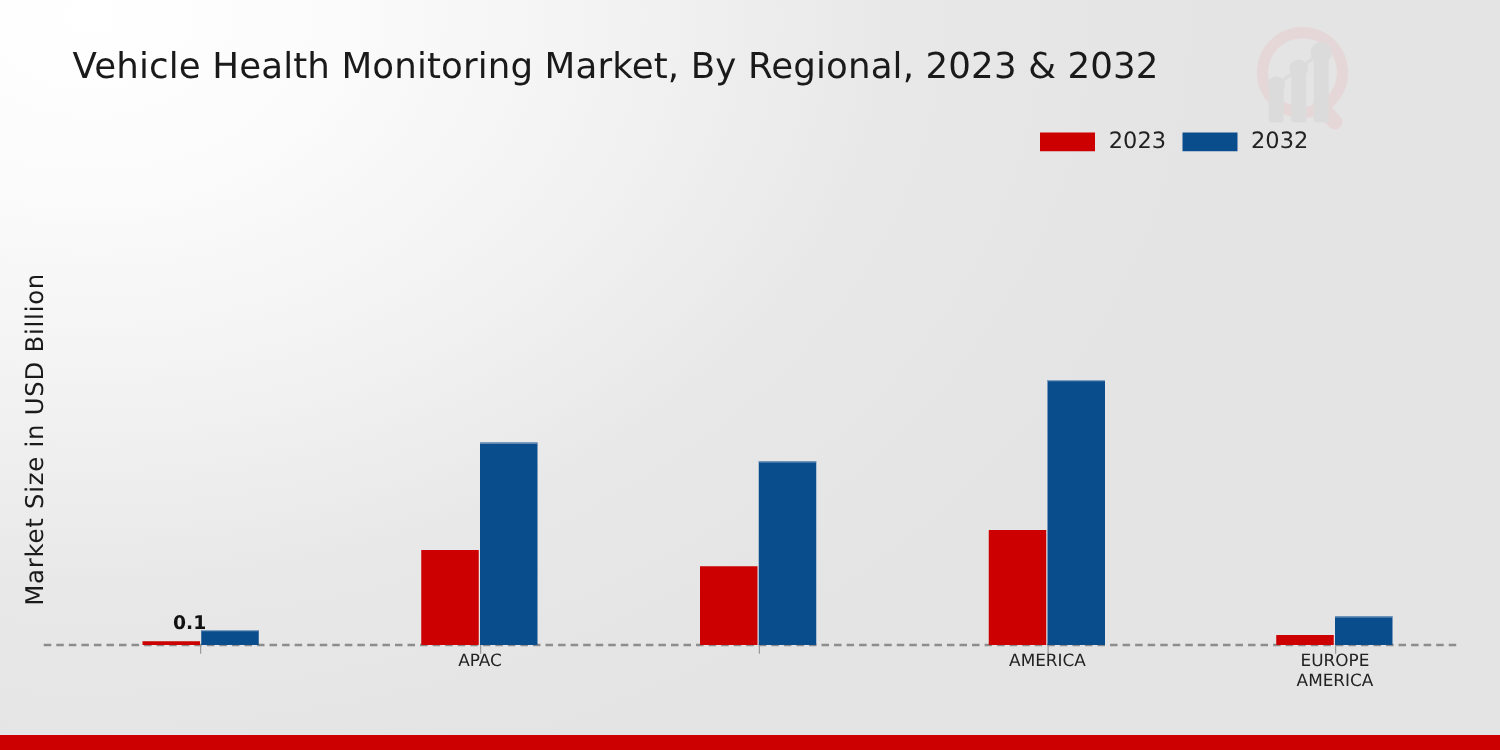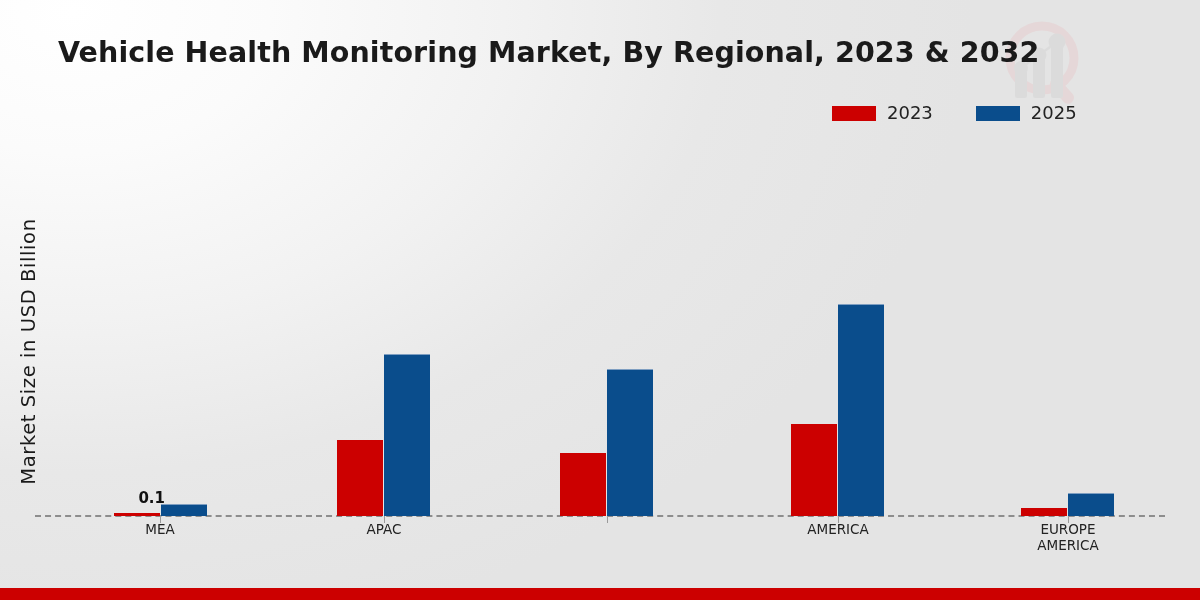--- a/index.html
+++ b/index.html
@@ -17,29 +17,29 @@
 
   
   #watermark{
     position:absolute;left:998px;top:14px;width:92px;height:96px;
     opacity:.30;pointer-events:none;
   }
 
   
   #title{
     position:absolute;left:58px;top:36px;
-    font-size:28.5px;font-weight:700;color:#1a1a1a;
+    font-size:28.5px;font-weight:400;color:#1a1a1a;
     letter-spacing:.1px;white-space:nowrap;
     font-family:"DejaVu Sans", sans-serif;
   }
 
   
   #legend{
     position:absolute;left:832px;top:104px;
-    display:flex;align-items:center;gap:43px;
+    display:flex;align-items:center;gap:13px;
   }
   .lg-item{display:flex;align-items:center;gap:11px;}
   .lg-swatch{width:44px;height:15px;display:block;}
   .lg-label{font-size:18px;color:#222;line-height:1;}
 
   
   #ylabel{
     position:absolute;left:-172px;top:340px;width:400px;
     transform:rotate(-90deg);transform-origin:50% 50%;
     text-align:center;font-size:19.5px;color:#1a1a1a;
@@ -97,37 +97,34 @@
 
   <div id="title">Vehicle Health Monitoring Market, By Regional, 2023 &amp; 2032</div>
 
   <div id="legend">
     <div class="lg-item">
       <span class="lg-swatch" style="background:#cc0000"></span>
       <span class="lg-label">2023</span>
     </div>
     <div class="lg-item">
       <span class="lg-swatch" style="background:#0a4d8c"></span>
-      <span class="lg-label">2025</span>
+      <span class="lg-label">2032</span>
     </div>
   </div>
 
   <div id="ylabel">Market Size in USD Billion</div>
 
   <div id="plot">
 
     <div id="baseline"></div>
 
     <div class="tick" style="left:160px"></div>
     <div class="dlabel" style="left:105px;top:489px">0.1</div>
     <div class="bar red" style="left:114px;height:3px;"></div>
     <div class="bar blue" style="left:161px;height:11px;"></div>
-    <div class="cat" style="left:70px">
-      <div>MEA</div>
-    </div>
 
     <div class="tick" style="left:384px"></div>
     <div class="bar red" style="left:337px;height:76px;"></div>
     <div class="bar blue" style="left:384px;height:161px;"></div>
     <div class="cat" style="left:294px">
       <div>APAC</div>
     </div>
 
     <div class="tick" style="left:607px"></div>
     <div class="bar red" style="left:560px;height:63px;"></div>

